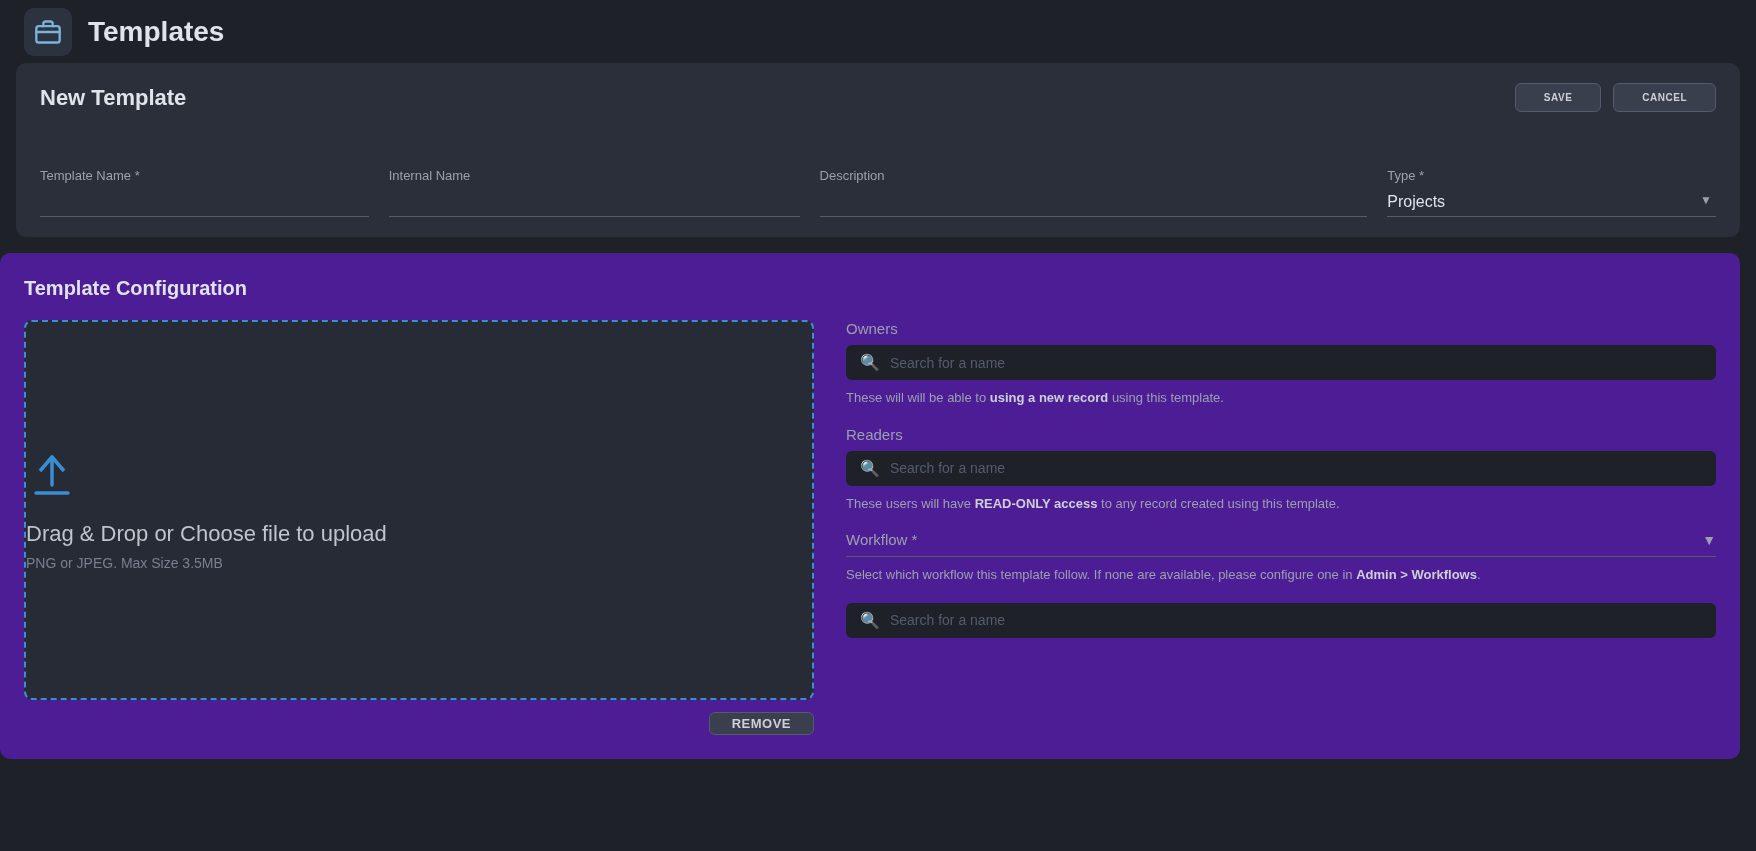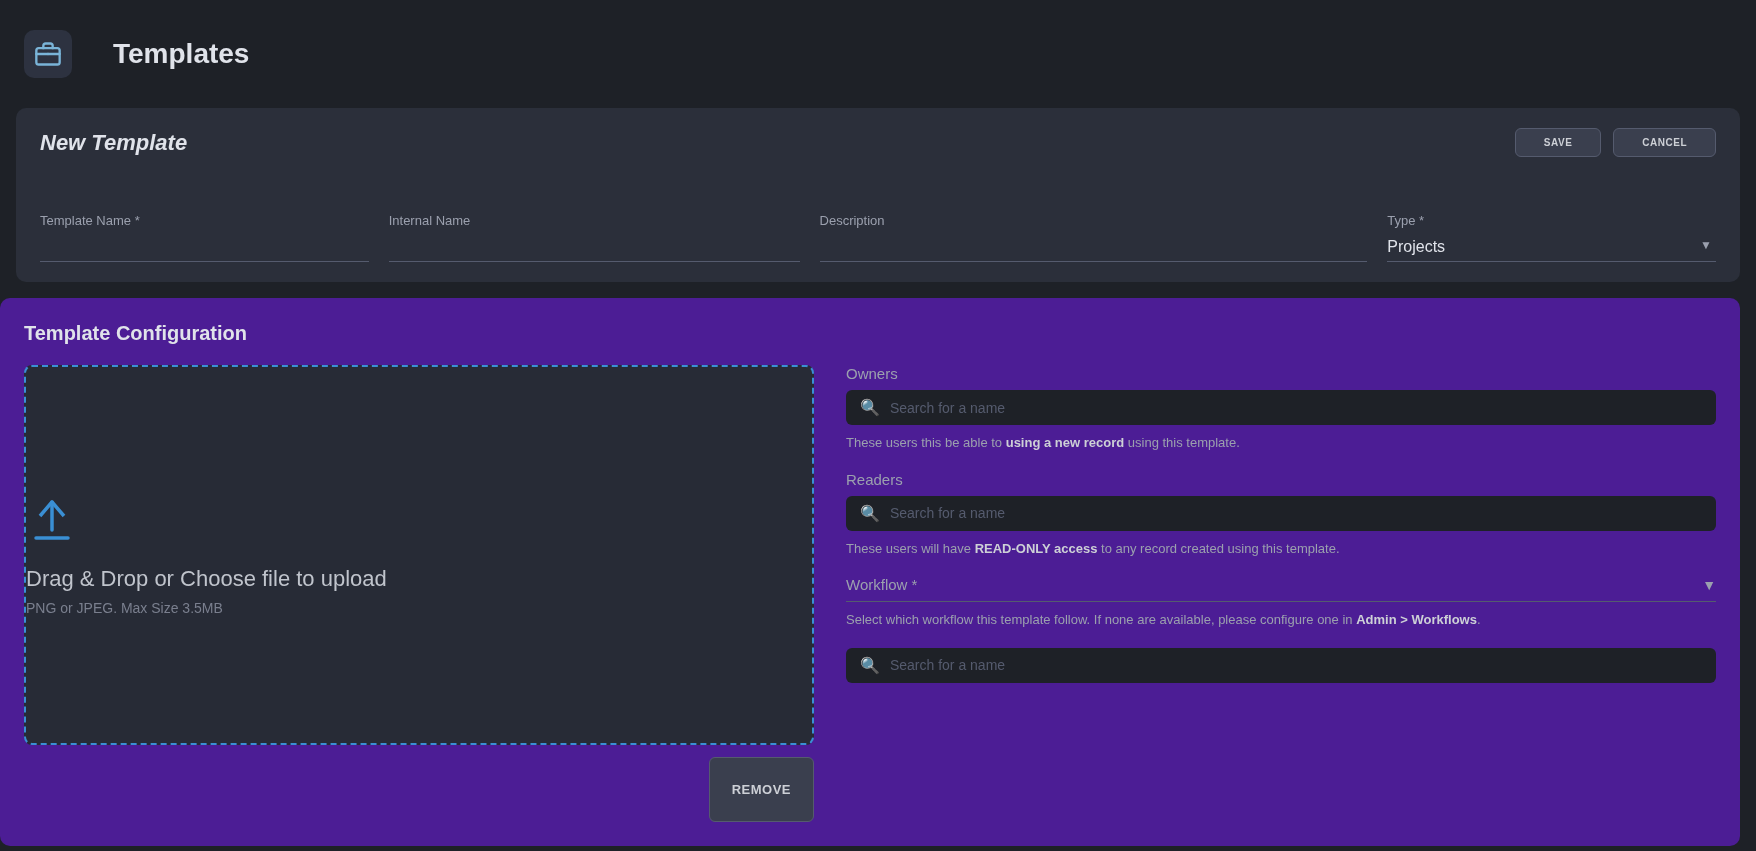--- a/index.html
+++ b/index.html
@@ -10,22 +10,21 @@
       min-height: 851px;
       width: 1756px;
     }
 
     
     .top-bar {
       display: flex;
       align-items: center;
       padding: 16px 24px;
       background: #1e2127;
-      height: 108px;
-      gap: 25px;
+      height: 63px;
     }
     .app-icon {
       width: 48px; height: 48px;
       background: #2d3240;
       border-radius: 10px;
       display: flex; align-items: center; justify-content: center;
       margin-right: 16px;
       flex-shrink: 0;
     }
     .app-icon svg { width: 28px; height: 28px; }
@@ -45,21 +44,20 @@
     .new-template-header {
       display: flex;
       align-items: center;
       justify-content: space-between;
       margin-bottom: 20px;
     }
     .new-template-title {
       font-size: 22px;
       font-weight: 600;
       color: #e0e3ea;
-      font-style: italic;
     }
     .header-buttons {
       display: flex;
       gap: 12px;
     }
     .btn-save, .btn-cancel {
       padding: 8px 28px;
       border-radius: 6px;
       font-size: 10px;
       font-weight: 600;
@@ -176,21 +174,21 @@
     .upload-text-sub {
       font-size: 14px;
       color: #7a7f8e;
     }
     .remove-btn-row {
       display: flex;
       justify-content: flex-end;
       margin-top: 12px;
     }
     .btn-remove {
-      padding: 24px 22px;
+      padding: 3px 22px;
       border-radius: 6px;
       font-size: 13px;
       font-weight: 600;
       letter-spacing: 0.5px;
       cursor: pointer;
       border: 1px solid #555b6e;
       background: #3a3f4e;
       color: #cdd0d6;
       text-transform: uppercase;
     }
@@ -340,21 +338,21 @@
 
     <div class="right-section">
 
       <div>
         <div class="section-label">Owners</div>
         <div class="search-box">
           <span class="search-icon">🔍</span>
           <input class="search-input" type="text" placeholder="Search for a name" style="">
         </div>
         <div class="help-text">
-          <span>These users this be able to </span><strong>using a new record</strong><span> using this template.</span>
+          <span>These will will be able to </span><strong>using a new record</strong><span> using this template.</span>
         </div>
       </div>
 
       <div>
         <div class="section-label">Readers</div>
         <div class="search-box">
           <span class="search-icon">🔍</span>
           <input class="search-input" type="text" placeholder="Search for a name" style="">
         </div>
         <div class="help-text">

